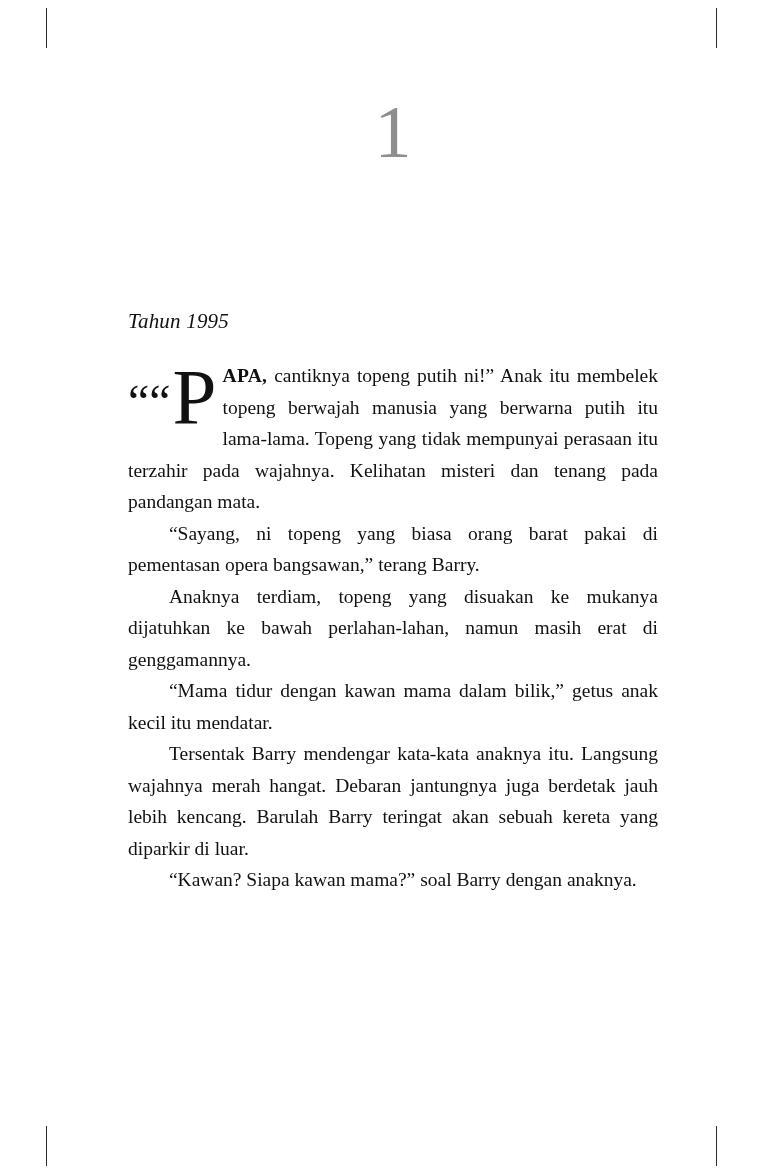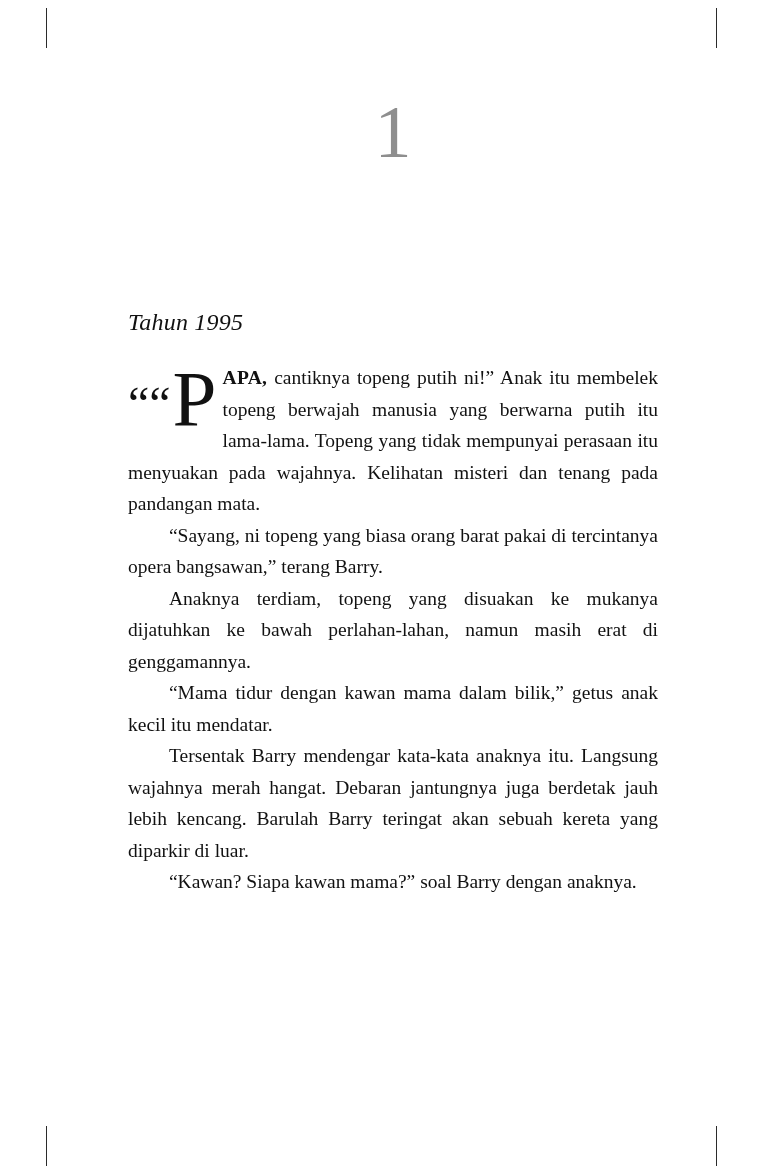--- a/index.html
+++ b/index.html
@@ -43,21 +43,21 @@
     color: #8e8e8e;
     font-weight: 400;
     line-height: 1;
     margin-top: 95px;
     letter-spacing: 0;
   }
 
   .scene-label {
     margin-top: 140px;
     font-style: italic;
-    font-size: 24px;
+    font-size: 21px;
     letter-spacing: 0.2px;
     color: #111;
   }
 
   .body-text {
     margin-top: 26px;
     font-size: 19.5px;
     line-height: 31.5px;
     text-align: justify;
     text-justify: inter-word;
@@ -109,23 +109,23 @@
 
 <div class="page">
 
   <div class="chapter-number">1</div>
 
   <div class="scene-label">Tahun 1995</div>
 
   <div class="body-text">
 
     <p class="first">
-      <span class="openquote">““</span><span class="dropcap">P</span><span class="smallcaps">APA,</span><span class="first-line-rest"> cantiknya topeng putih ni!” Anak itu membelek topeng berwajah manusia yang berwarna putih itu lama-lama. Topeng yang tidak mempunyai perasaan itu menyuakan pada wajahnya. Kelihatan misteri dan tenang pada pandangan mata.</span>
+      <span class="openquote">““</span><span class="dropcap">P</span><span class="smallcaps">APA,</span><span class="first-line-rest"> cantiknya topeng putih ni!” Anak itu membelek topeng berwajah manusia yang berwarna putih itu lama-lama. Topeng yang tidak mempunyai perasaan itu terzahir pada wajahnya. Kelihatan misteri dan tenang pada pandangan mata.</span>
     </p>
 
-    <p>“Sayang, ni topeng yang biasa orang barat pakai di tercintanya opera bangsawan,” terang Barry.</p>
+    <p>“Sayang, ni topeng yang biasa orang barat pakai di pementasan opera bangsawan,” terang Barry.</p>
     <p>Anaknya terdiam, topeng yang disuakan ke mukanya dijatuhkan ke bawah perlahan-lahan, namun masih erat di genggamannya.</p>
     <p>“Mama tidur dengan kawan mama dalam bilik,” getus anak kecil itu mendatar.</p>
     <p>Tersentak Barry mendengar kata-kata anaknya itu. Langsung wajahnya merah hangat. Debaran jantungnya juga berdetak jauh lebih kencang. Barulah Barry teringat akan sebuah kereta yang diparkir di luar.</p>
     <p>“Kawan? Siapa kawan mama?” soal Barry dengan anaknya.</p>
 
   </div>
 </div>
 
 </body></html>

